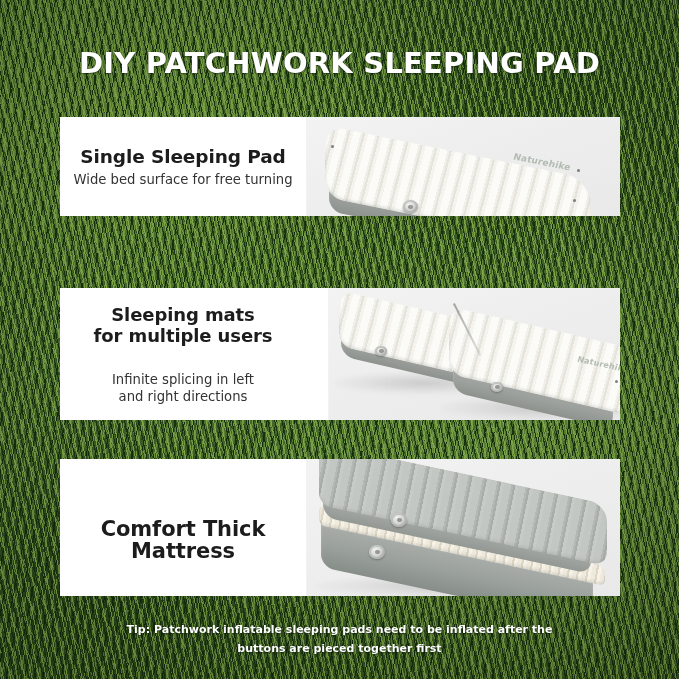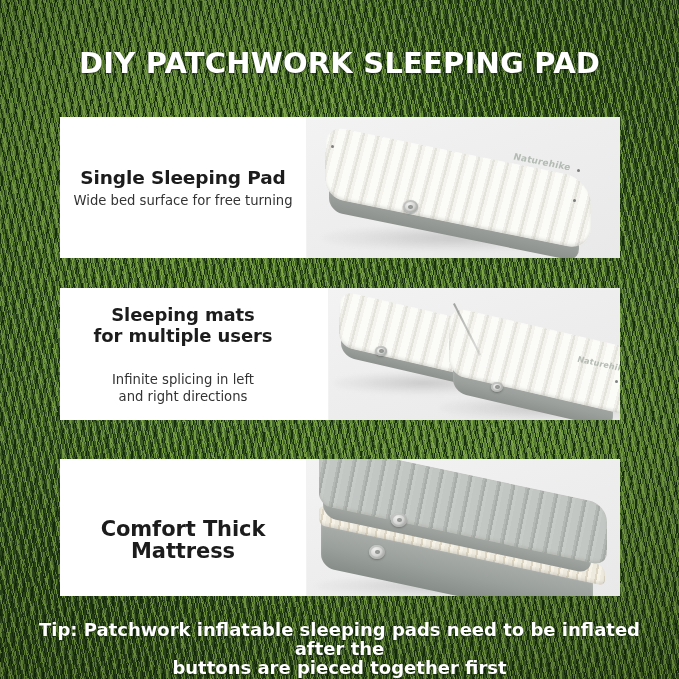--- a/index.html
+++ b/index.html
@@ -87,21 +87,21 @@
 
   
   .panel {
     position: absolute;
     left: 60px;
     width: 560px;
     background: #ffffff;
     display: flex;
     overflow: hidden;
   }
-  #panel-1 { top: 117px; height: 141px; }
+  #panel-1 { top: 117px; height: 99px; }
   #panel-2 { top: 288px; height: 132px; gap: 22px; }
   #panel-3 { top: 459px; height: 137px; }
 
   .panel-text {
     width: 246px;
     flex: 0 0 246px;
     background: #ffffff;
     display: flex;
     flex-direction: column;
     align-items: center;
@@ -215,21 +215,21 @@
   }
 
   
   .tip {
     position: absolute;
     left: 0;
     top: 620px;
     width: 679px;
     text-align: center;
     color: #ffffff;
-    font-size: 18px;
+    font-size: 11px;
     line-height: 19px;
     font-weight: 700;
     font-family: "DejaVu Sans", sans-serif;
     text-shadow:
       0 1px 2px rgba(12,28,6,0.6),
       0 0 2px rgba(12,28,6,0.45);
     padding: 0 26px;
     box-sizing: border-box;
     white-space: pre-line;
   }

